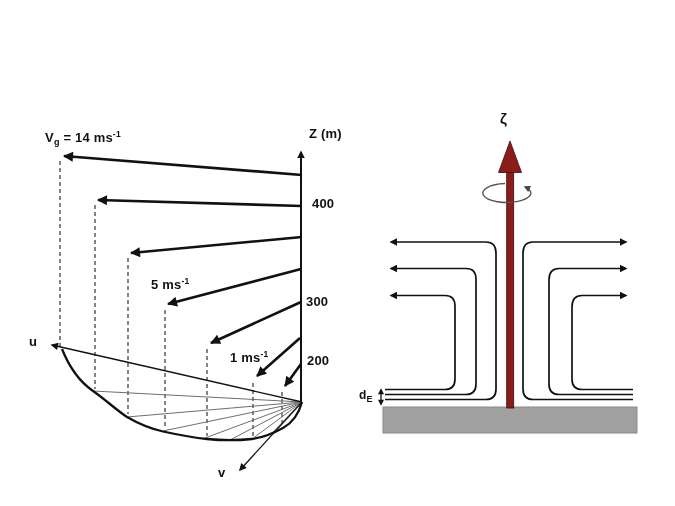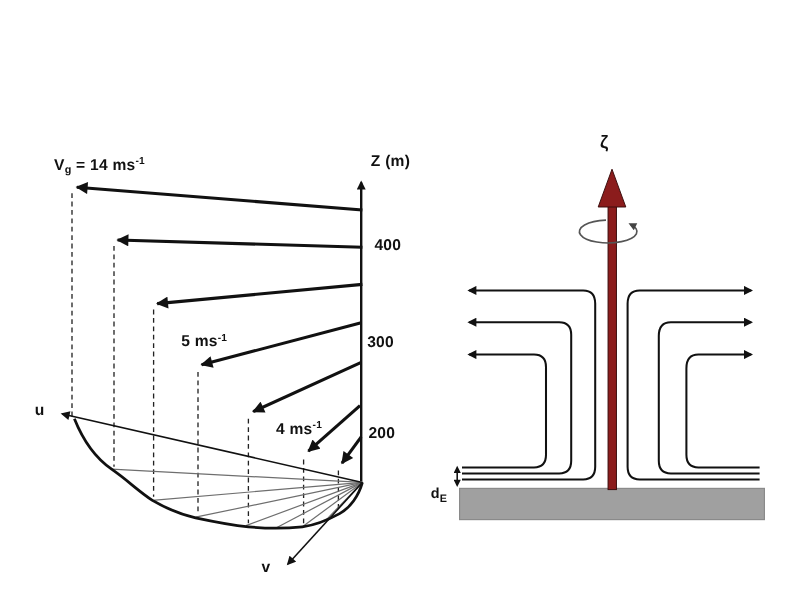--- a/index.html
+++ b/index.html
@@ -8,21 +8,21 @@
     font-family:"Liberation Sans",sans-serif;overflow:hidden;
   }
   .stage svg{position:absolute;left:0;top:0;}
   .lbl{
     position:absolute;font-weight:bold;font-size:13px;color:#111;
     white-space:nowrap;line-height:1;letter-spacing:.2px;
   }
   .sub{font-size:9px;vertical-align:-3px;}
   .sup{font-size:8.5px;vertical-align:4.5px;}
   .zeta{font-size:15px;}
-  .de{font-size:12px;margin-top:16px;}
+  .de{font-size:12px;}
 </style>
 </head>
 <body>
 
 <div class="stage">
 
   <svg width="675" height="506" viewBox="0 0 675 506">
     <defs>
       <marker id="mBig" viewBox="0 0 10 10" refX="9" refY="5" markerWidth="11" markerHeight="10" orient="auto" markerUnits="userSpaceOnUse">
         <path d="M0,0 L10,5 L0,10 z" fill="#111"></path>
@@ -109,26 +109,26 @@
 
       <path d="M505,183.5 A24,9.5 0 1 0 525.5,187" fill="none" stroke="#555" stroke-width="1.4" marker-end="url(#mGray)"></path>
     </g>
   </svg>
 
   <div class="lbl" style="left:45px;top:130px"><span>V</span><span class="sub">g</span><span> = 14 ms</span><span class="sup">-1</span></div>
 
   <div class="lbl" style="left:309px;top:127px">Z (m)</div>
 
   <div class="lbl" style="left:312px;top:197px">400</div>
-  <div class="lbl" style="left:306px;top:278px">300</div>
+  <div class="lbl" style="left:306px;top:295px">300</div>
   <div class="lbl" style="left:307px;top:354px">200</div>
 
   <div class="lbl" style="left:151px;top:277px"><span>5 ms</span><span class="sup">-1</span></div>
 
-  <div class="lbl" style="left:230px;top:350px"><span>4 ms</span><span class="sup">-1</span></div>
+  <div class="lbl" style="left:230px;top:350px"><span>1 ms</span><span class="sup">-1</span></div>
 
   <div class="lbl" style="left:29px;top:335px">u</div>
   <div class="lbl" style="left:218px;top:466px">v</div>
 
   <div class="lbl zeta" style="left:500px;top:111px">ζ</div>
 
   <div class="lbl de" style="left:359px;top:389px"><span>d</span><span class="sub">E</span></div>
 
 </div>
 

